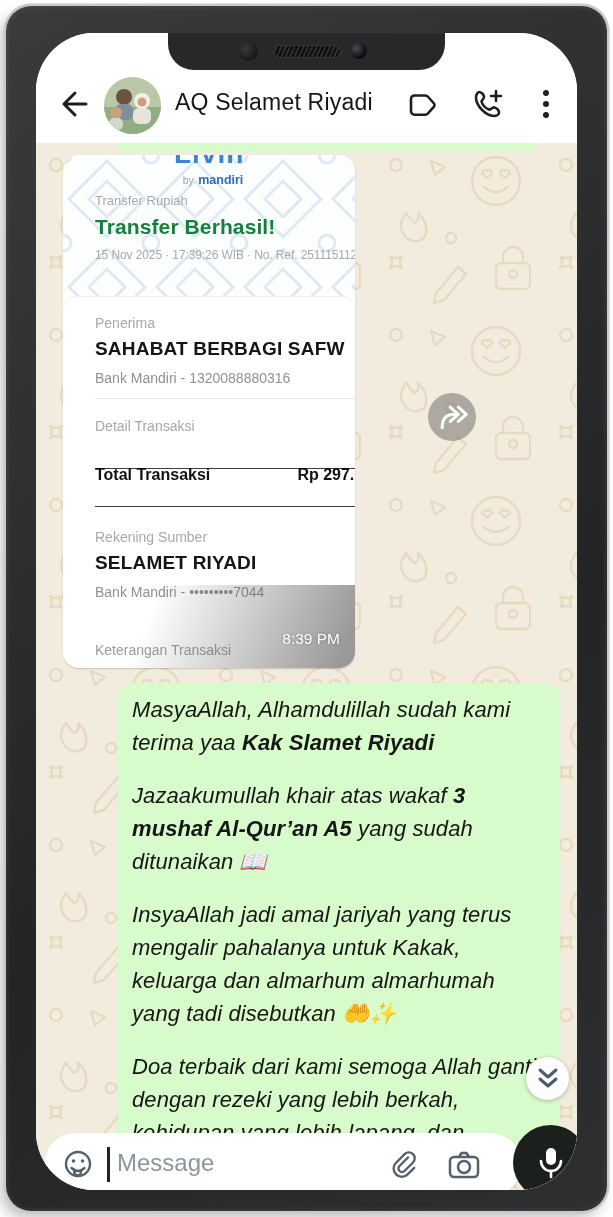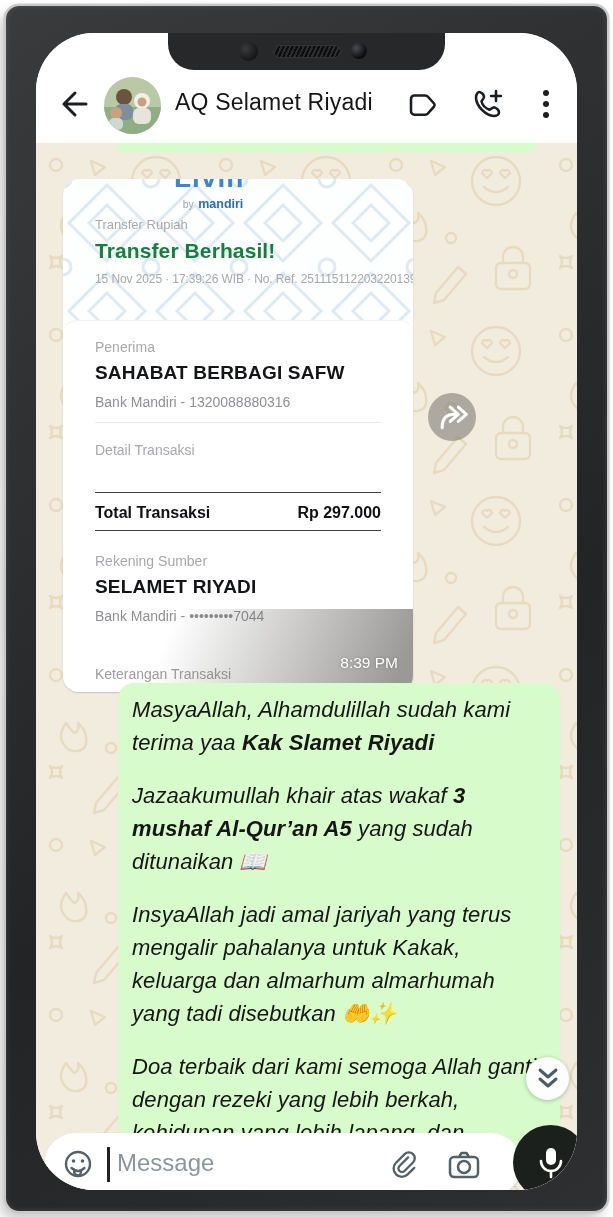--- a/index.html
+++ b/index.html
@@ -1,20 +1,20 @@
 <!DOCTYPE html>
 <html><head>
 <meta charset="utf-8">
 <style>
   html,body{margin:0;padding:0;background:#ffffff;}
   body{width:613px;height:1217px;position:relative;font-family:"Liberation Sans",sans-serif;overflow:hidden;}
   *{box-sizing:border-box;}
 
   
-  .phone{position:absolute;left:6px;top:6px;width:601px;height:1205px;border-radius:13px;
+  .phone{position:absolute;left:6px;top:6px;width:601px;height:1205px;border-radius:25px;
     background:linear-gradient(145deg,#3a3b3d,#232426 60%,#2e2f31);
     box-shadow:0 0 0 2.5px #c9c9c9, -5px 7px 14px rgba(0,0,0,.25), inset 0 0 6px rgba(255,255,255,.12);}
   .screen{position:absolute;left:30px;top:27px;width:541px;height:1157px;border-radius:58px;
     overflow:hidden;background:#ffffff;}
   .notch{position:absolute;left:132px;top:0;width:277px;height:37px;border-radius:0 0 26px 26px;
     background:#27282a;z-index:60;}
   .sensor{position:absolute;left:71px;top:9px;width:19px;height:19px;border-radius:50%;
     background:radial-gradient(circle at 35% 35%,#3a3b3d,#151617 70%);}
   .speaker{position:absolute;left:105px;top:12px;width:68px;height:13px;border-radius:7px;
     background:repeating-linear-gradient(115deg,#0d0d0e 0 2px,#2c2d2f 2px 4px);border:1px solid #333437;}
@@ -26,22 +26,22 @@
   .hicon{position:absolute;}
   .title{position:absolute;left:139px;top:56px;font-size:23px;color:#161616;font-weight:500;letter-spacing:.2px;white-space:nowrap;}
   .avatar{position:absolute;left:68px;top:44px;width:57px;height:57px;border-radius:50%;overflow:hidden;}
 
   
   .chat{position:absolute;left:0;top:110px;width:100%;height:1047px;background:#f2ecdf;overflow:hidden;}
   .doodles{position:absolute;left:0;top:0;width:100%;height:100%;}
   .sliver{position:absolute;left:79px;top:0;width:422px;height:9px;border-radius:0 0 13px 13px;background:#d7fbca;}
 
   
-  .receipt{position:absolute;left:27px;top:12px;width:350px;height:513px;border-radius:16px;
-    background:#fdfefe;overflow:hidden;box-shadow:0 1px 1.5px rgba(0,0,0,.18);margin-top:24px;}
+  .receipt{position:absolute;left:27px;top:12px;width:292px;height:513px;border-radius:16px;
+    background:#fdfefe;overflow:hidden;box-shadow:0 1px 1.5px rgba(0,0,0,.18);}
   .batik{position:absolute;left:0;top:0;width:100%;height:146px;}
   .logo-clip{position:absolute;left:70px;top:0;width:160px;height:13px;overflow:hidden;text-align:center;}
   .logo-clip .livin{display:inline-block;transform:translateY(-17px);font-size:28px;font-weight:700;color:#3a86cf;letter-spacing:1px;}
   .byline{position:absolute;left:70px;top:15px;width:160px;text-align:center;}
   .byline .by{font-size:10.5px;color:#9aa6b2;}
   .byline .mandiri{font-size:12.5px;color:#2f6fb3;font-weight:700;}
   .r-type{position:absolute;left:32px;top:38px;font-size:13px;color:#a8a8ac;}
   .r-status{position:absolute;left:32px;top:60px;font-size:21px;font-weight:700;color:#15803d;letter-spacing:.1px;}
   .r-meta{position:absolute;left:32px;top:93px;font-size:12px;color:#a8a8ac;letter-spacing:-.1px;white-space:nowrap;}
   .r-panel{position:absolute;left:0;top:141px;width:100%;height:372px;background:#ffffff;
@@ -174,21 +174,21 @@
         <div class="r-status">Transfer Berhasil!</div>
         <div class="r-meta">15 Nov 2025 · 17:39:26 WIB · No. Ref. 2511151122032201390</div>
 
         <div class="r-panel"></div>
         <div class="r-label" style="top:160px">Penerima</div>
         <div class="r-name" style="top:183px">SAHABAT BERBAGI SAFW</div>
         <div class="r-acct" style="top:215px">Bank Mandiri - 1320088880316</div>
         <div class="r-div" style="top:243px"></div>
         <div class="r-label" style="top:263px">Detail Transaksi</div>
         <div class="r-div dark" style="top:313px"></div>
-        <div class="r-row total" style="top:325px">
+        <div class="r-row total" style="top:311px">
           <span class="lab">Total Transaksi</span>
           <span class="val">Rp 297.000</span>
         </div>
         <div class="r-div dark" style="top:351px"></div>
         <div class="r-label" style="top:374px">Rekening Sumber</div>
         <div class="r-name" style="top:397px">SELAMET RIYADI</div>
         <div class="r-acct" style="top:429px">Bank Mandiri - •••••••••7044</div>
         <div class="r-ket">Keterangan Transaksi</div>
         <div class="r-shade"></div>
         <div class="r-time">8:39 PM</div>

